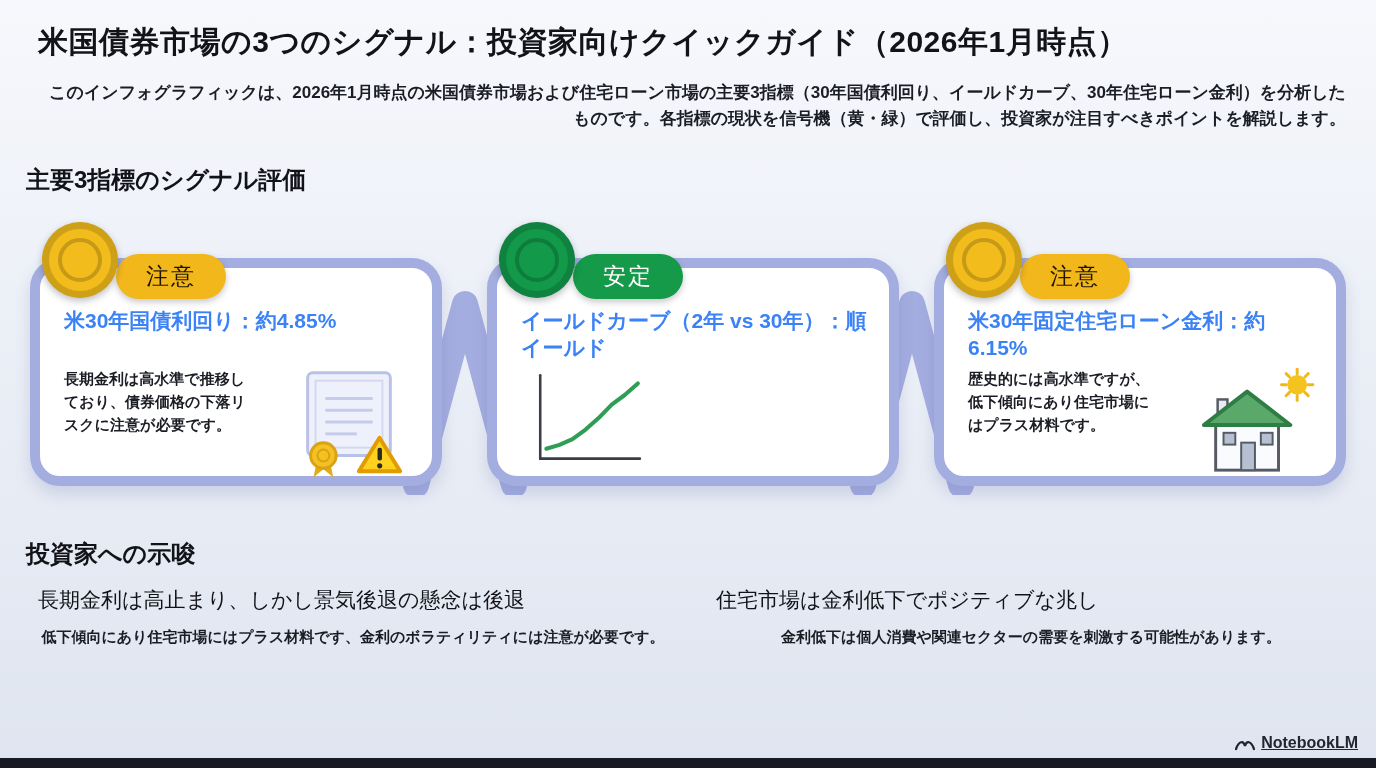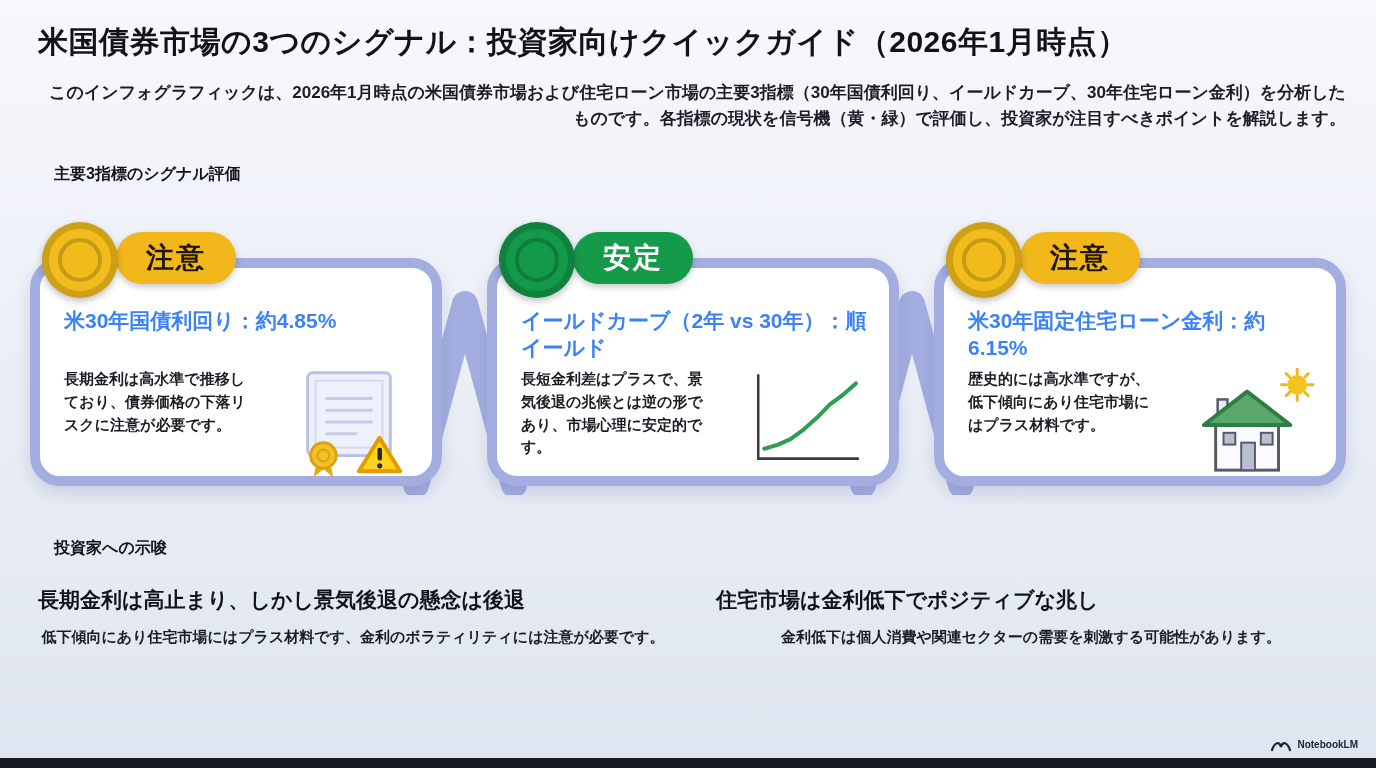--- a/index.html
+++ b/index.html
@@ -14,21 +14,21 @@
   }
   .page-title {
     position:absolute; left:38px; top:22px; width:1310px;
     font-size:30px; font-weight:800; letter-spacing:.5px; color:#121318;
   }
   .page-intro {
     position:absolute; left:38px; top:80px; width:1308px;
     font-size:17px; font-weight:700; line-height:1.55; color:#1b1d24;text-align:right;
   }
   .section-heading {
-    position:absolute; left:54px; font-size:16px; font-weight:800; color:#121318;
+    position:absolute; left:26px; font-size:24px; font-weight:800; color:#121318;
   }
   .signals-heading { top:164px; }
   .implications-heading { top:538px; }
 
   .cards-row { position:absolute; left:0; top:220px; width:1376px; height:300px; }
 
   .connector { position:absolute; top:70px; width:130px; height:205px; z-index:0; }
   .connector svg { width:100%; height:100%; }
   .connector-1 { left:400px; }
   .connector-2 { left:847px; }
@@ -45,52 +45,52 @@
   .medal {
     position:absolute; left:12px; top:0; width:76px; height:76px; border-radius:50%;
     box-shadow:inset 0 0 0 7px rgba(0,0,0,.15), 0 3px 7px rgba(40,40,60,.30);
     z-index:3; display:flex; align-items:center; justify-content:center;
   }
   .medal-core {
     width:44px; height:44px; border-radius:50%;
     border:4px solid rgba(0,0,0,.18);
   }
   .status-badge {
-    position:absolute; left:86px; top:10px; z-index:2;
+    position:absolute; left:86px; top:32px; z-index:2;
     padding:7px 30px; border-radius:26px;
-    font-size:28px; font-weight:700; letter-spacing:2px;
+    font-size:23px; font-weight:400; letter-spacing:2px;
     box-shadow:0 3px 6px rgba(40,40,60,.25);
   }
   .card-title {
     font-size:21px; font-weight:800; line-height:1.28; color:#3b82f6;
     min-height:56px; margin-bottom:4px;
   }
   .card-body { display:flex; align-items:flex-start;gap:28px; }
   .card-desc {
     flex:1; font-size:15px; font-weight:700; line-height:1.52; color:#1b1d24;
     padding-right:4px;
   }
   .card-illus { width:132px; flex:0 0 132px; display:flex; justify-content:center; }
 
   .implications-row {
     position:absolute; left:38px; top:586px; width:1308px;
     display:flex; gap:48px;
   }
   .implication-item { flex:1; }
   .implication-title {
-    font-size:21px; font-weight:700; line-height:1.35; color:#121318;
+    font-size:21px; font-weight:400; line-height:1.35; color:#121318;
   }
   .implication-text {
     margin-top:12px; font-size:15px; font-weight:700; line-height:1.52; color:#1b1d24;text-align:center;
   }
 
   .footer {
     position:absolute; right:18px; bottom:16px;
     display:flex; align-items:center; gap:6px;
-    font-size:10px; font-weight:700; color:#22252e;
+    font-size:16px; font-weight:700; color:#22252e;text-decoration:underline;
   }
   .bottom-bar {
     position:absolute; left:0; right:0; bottom:0; height:10px; background:#171a23;
   }
 </style>
 </head>
 <body>
 
 <div class="canvas">
 
@@ -139,21 +139,20 @@
       <div class="medal" style="background-color: rgb(242, 188, 28);">
           <div class="medal-core"></div>
         </div>
       <div class="status-badge" style="background-color: rgb(242, 183, 27); color: rgb(32, 22, 0);">注意</div>
     </div>
 
     <div class="card-wrap c2">
       <div class="card-box">
         <h3 class="card-title">イールドカーブ（2年 vs 30年）：順イールド</h3>
         <div class="card-body">
-          <p class="card-desc">長短金利差はプラスで、景気後退の兆候とは逆の形であり、市場心理に安定的です。</p>
           <div class="card-illus">
             <svg width="122" height="104" viewBox="0 0 120 100">
               <line x1="14" y1="6" x2="14" y2="88" stroke="#3a3d44" stroke-width="2.5" stroke-linecap="round"></line>
               <line x1="14" y1="88" x2="112" y2="88" stroke="#3a3d44" stroke-width="2.5" stroke-linecap="round"></line>
               <polyline id="yield-curve-polyline" points="20.0,78.3 32.9,74.5 45.7,68.9 58.6,59.4 71.4,48.1 84.3,34.8 97.1,25.4 110.0,14.0" fill="none" stroke="#2d9e53" stroke-width="4" stroke-linecap="round" stroke-linejoin="round"></polyline>
             </svg>
           </div>
         </div>
       </div>
       <div class="medal" style="background-color: rgb(18, 153, 74);">

